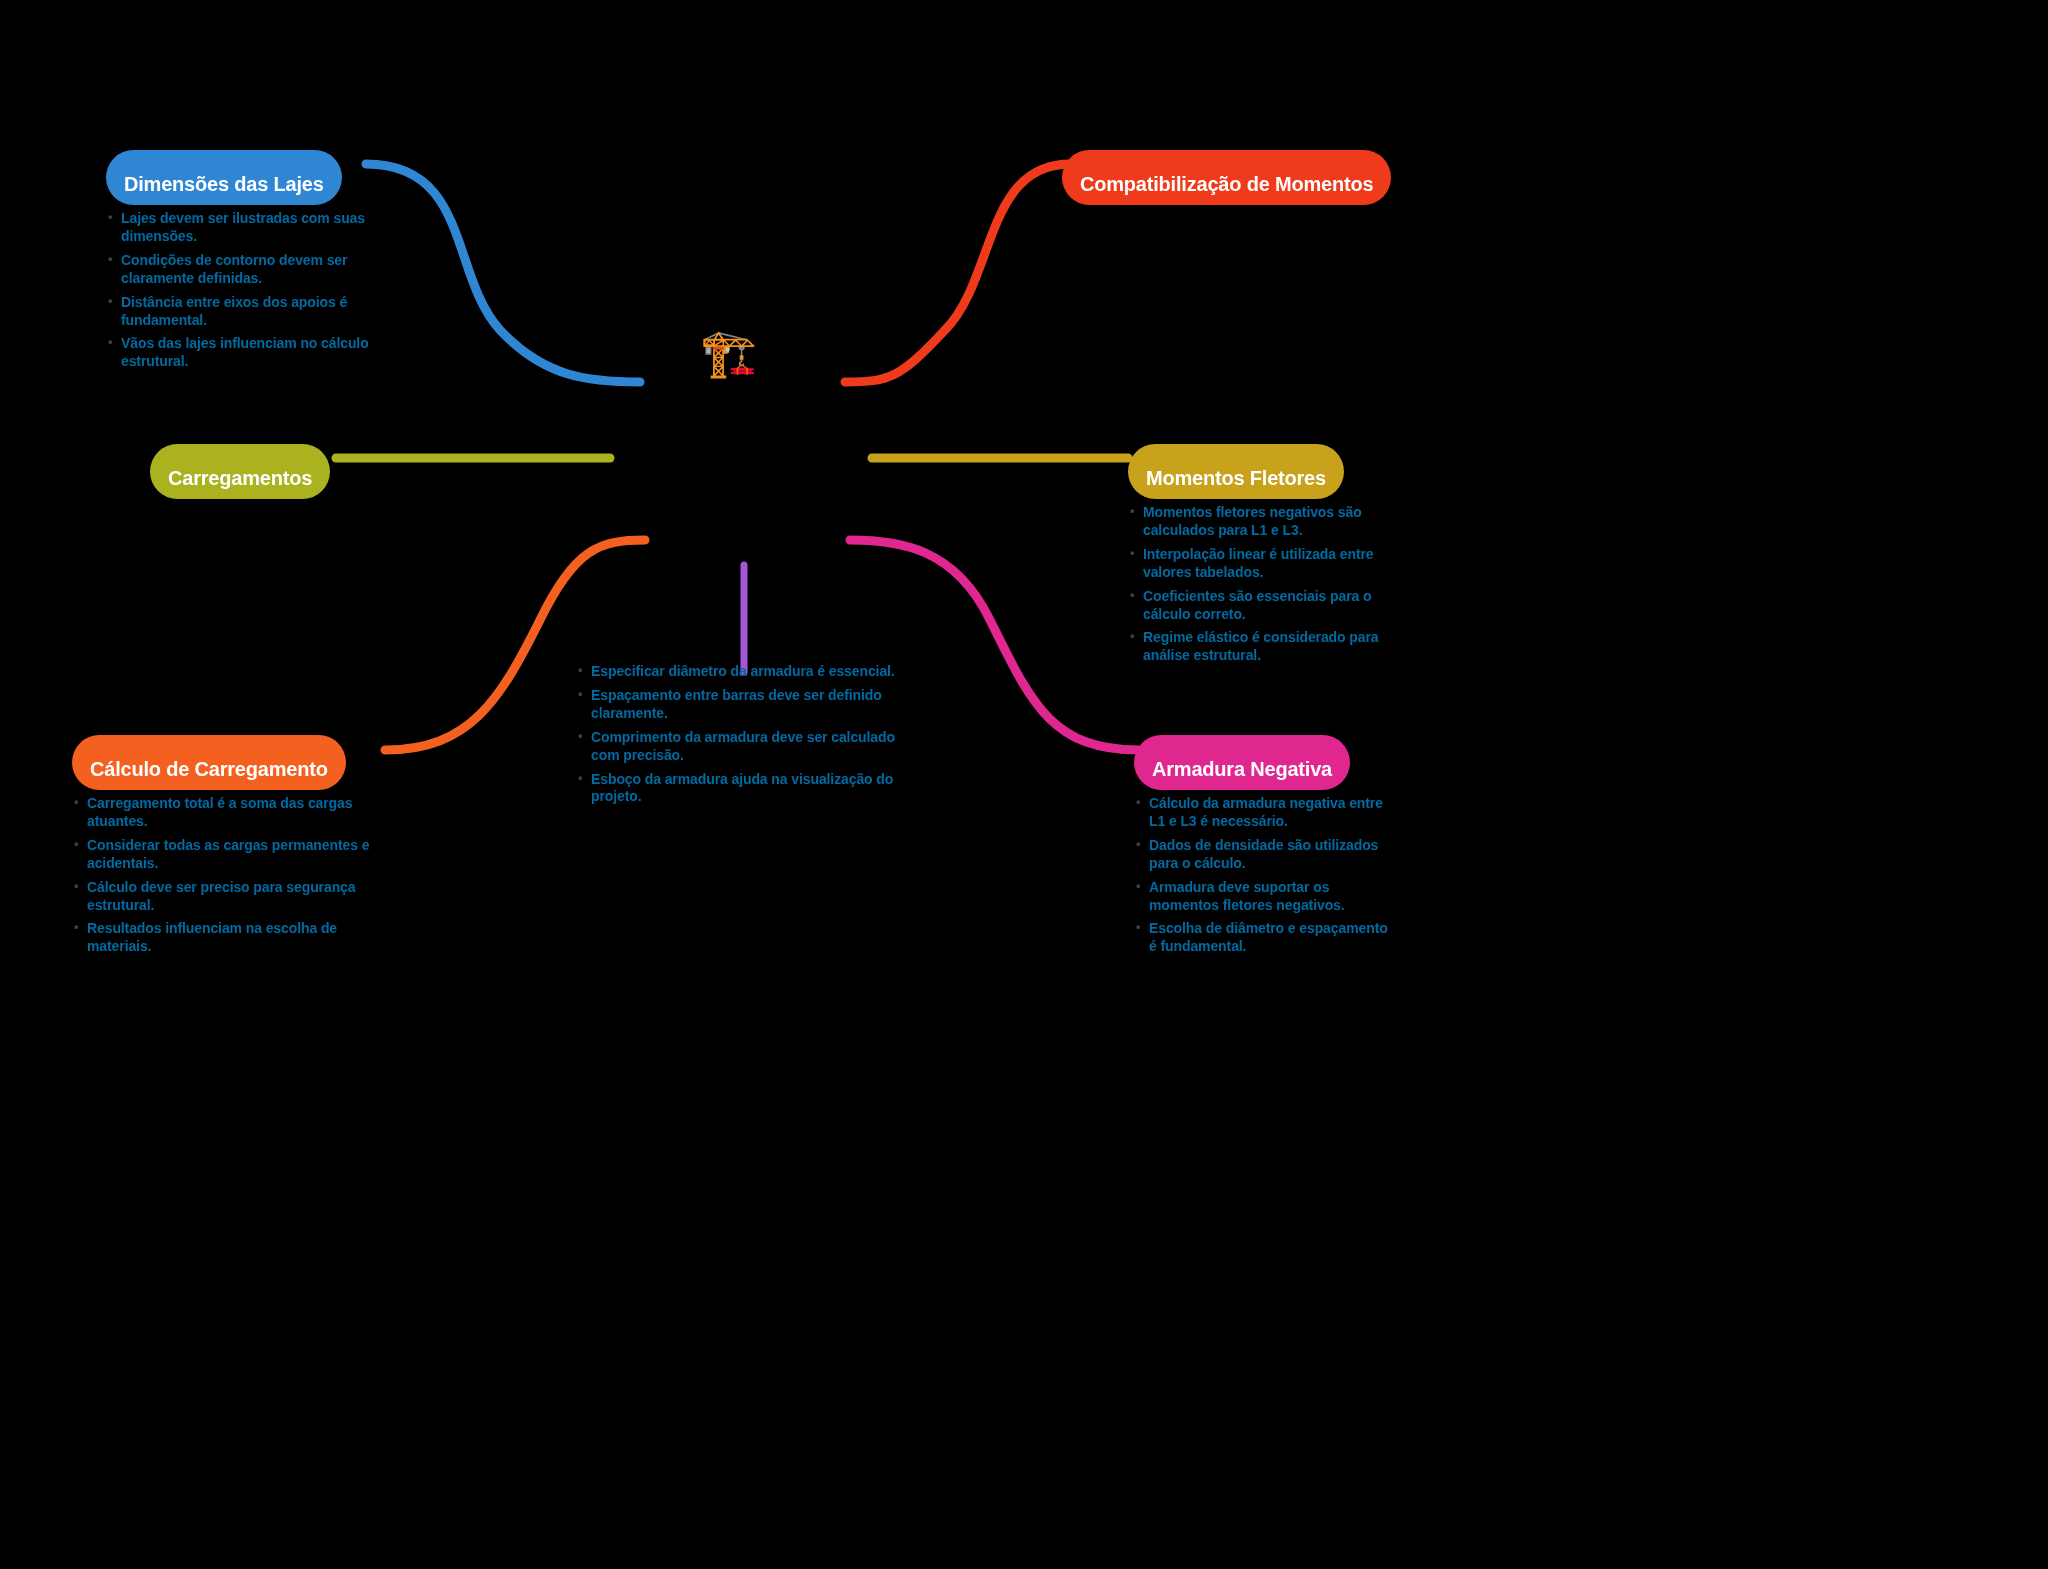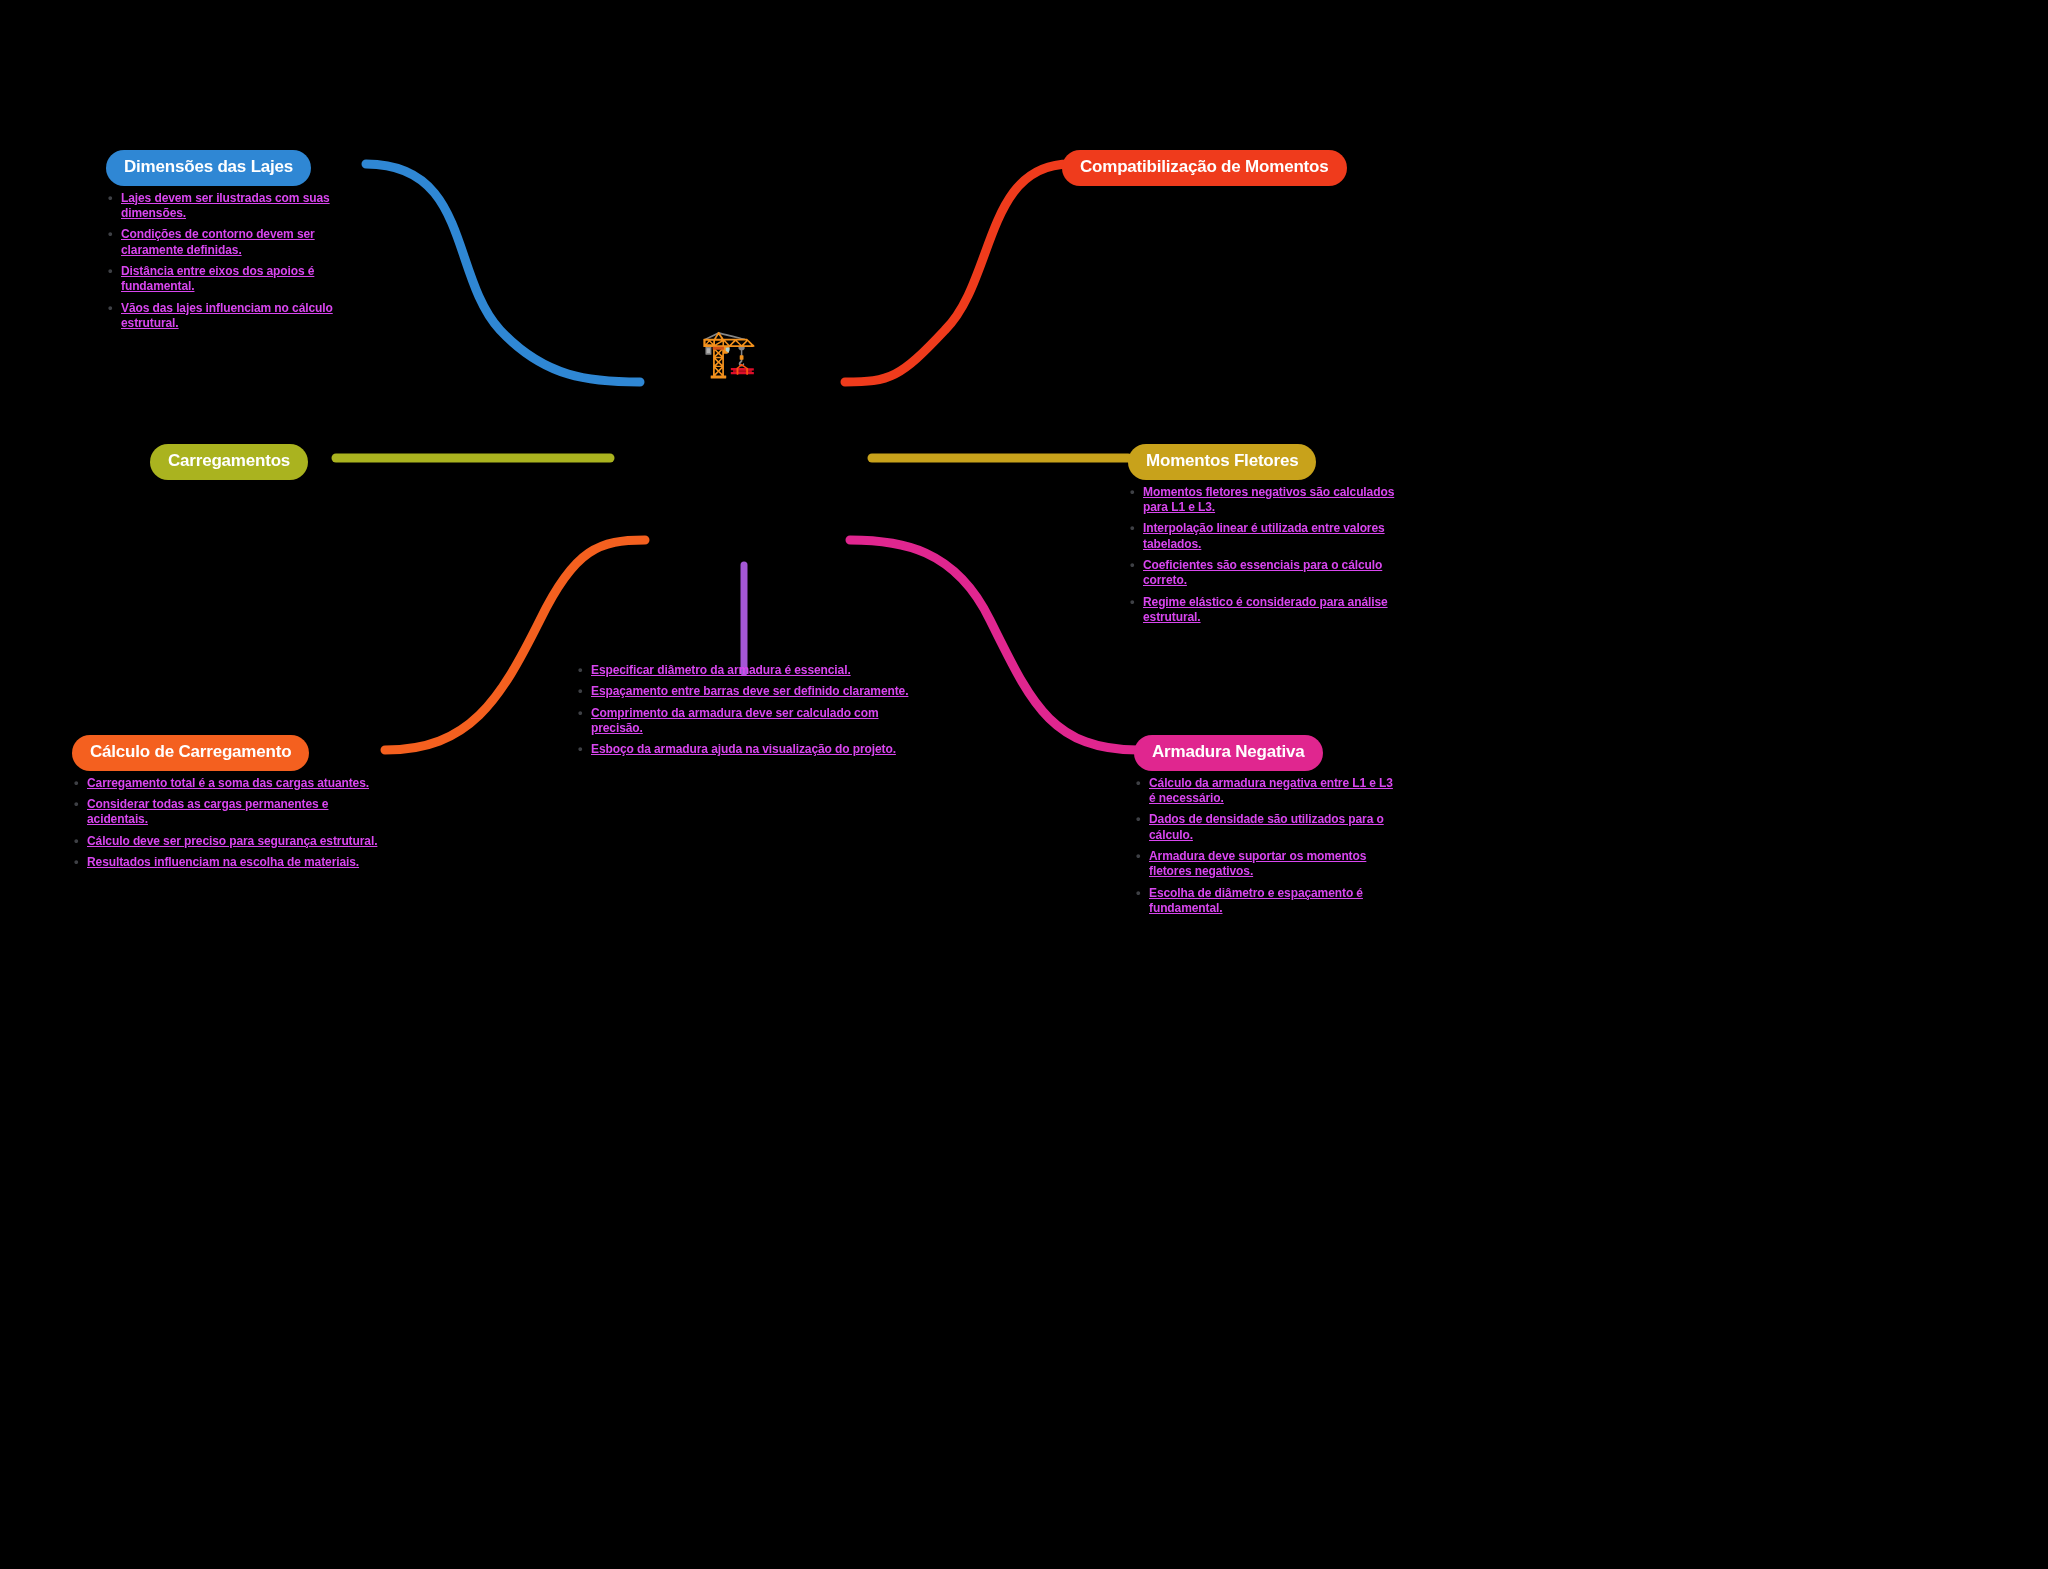--- a/index.html
+++ b/index.html
@@ -23,44 +23,43 @@
     height: 1186px;
     pointer-events: none;
   }
   .branch {
     position: absolute;
     width: 300px;
   }
   .pill {
     display: inline-block;
     border-radius: 30px;
-    padding: 7px 18px 9px 18px;
+    padding: 23px 18px 9px 18px;
     color: #ffffff;
-    font-size: 17px;
+    font-size: 20px;
     font-weight: bold;
     letter-spacing: -0.2px;
     white-space: nowrap;
     line-height: 1.15;
   }
   .pill-wrap { display: block; }
   ul.bullets {
     list-style: none;
     margin-top: 5px;
     padding: 0;
   }
   ul.bullets li {
     position: relative;
-    color: #d946ef;
-    font-size: 12px;
+    color: #0369a1;
+    font-size: 14px;
     font-weight: bold;
     line-height: 1.28;
     padding-left: 15px;
     margin-bottom: 6px;
     letter-spacing: -0.1px;
-    text-decoration: underline;
   }
   ul.bullets li::before {
     content: "•";
     position: absolute;
     left: 2px;
     top: -1px;
     color: #3e4045;
     font-size: 13px;
   }
   .center-node {

